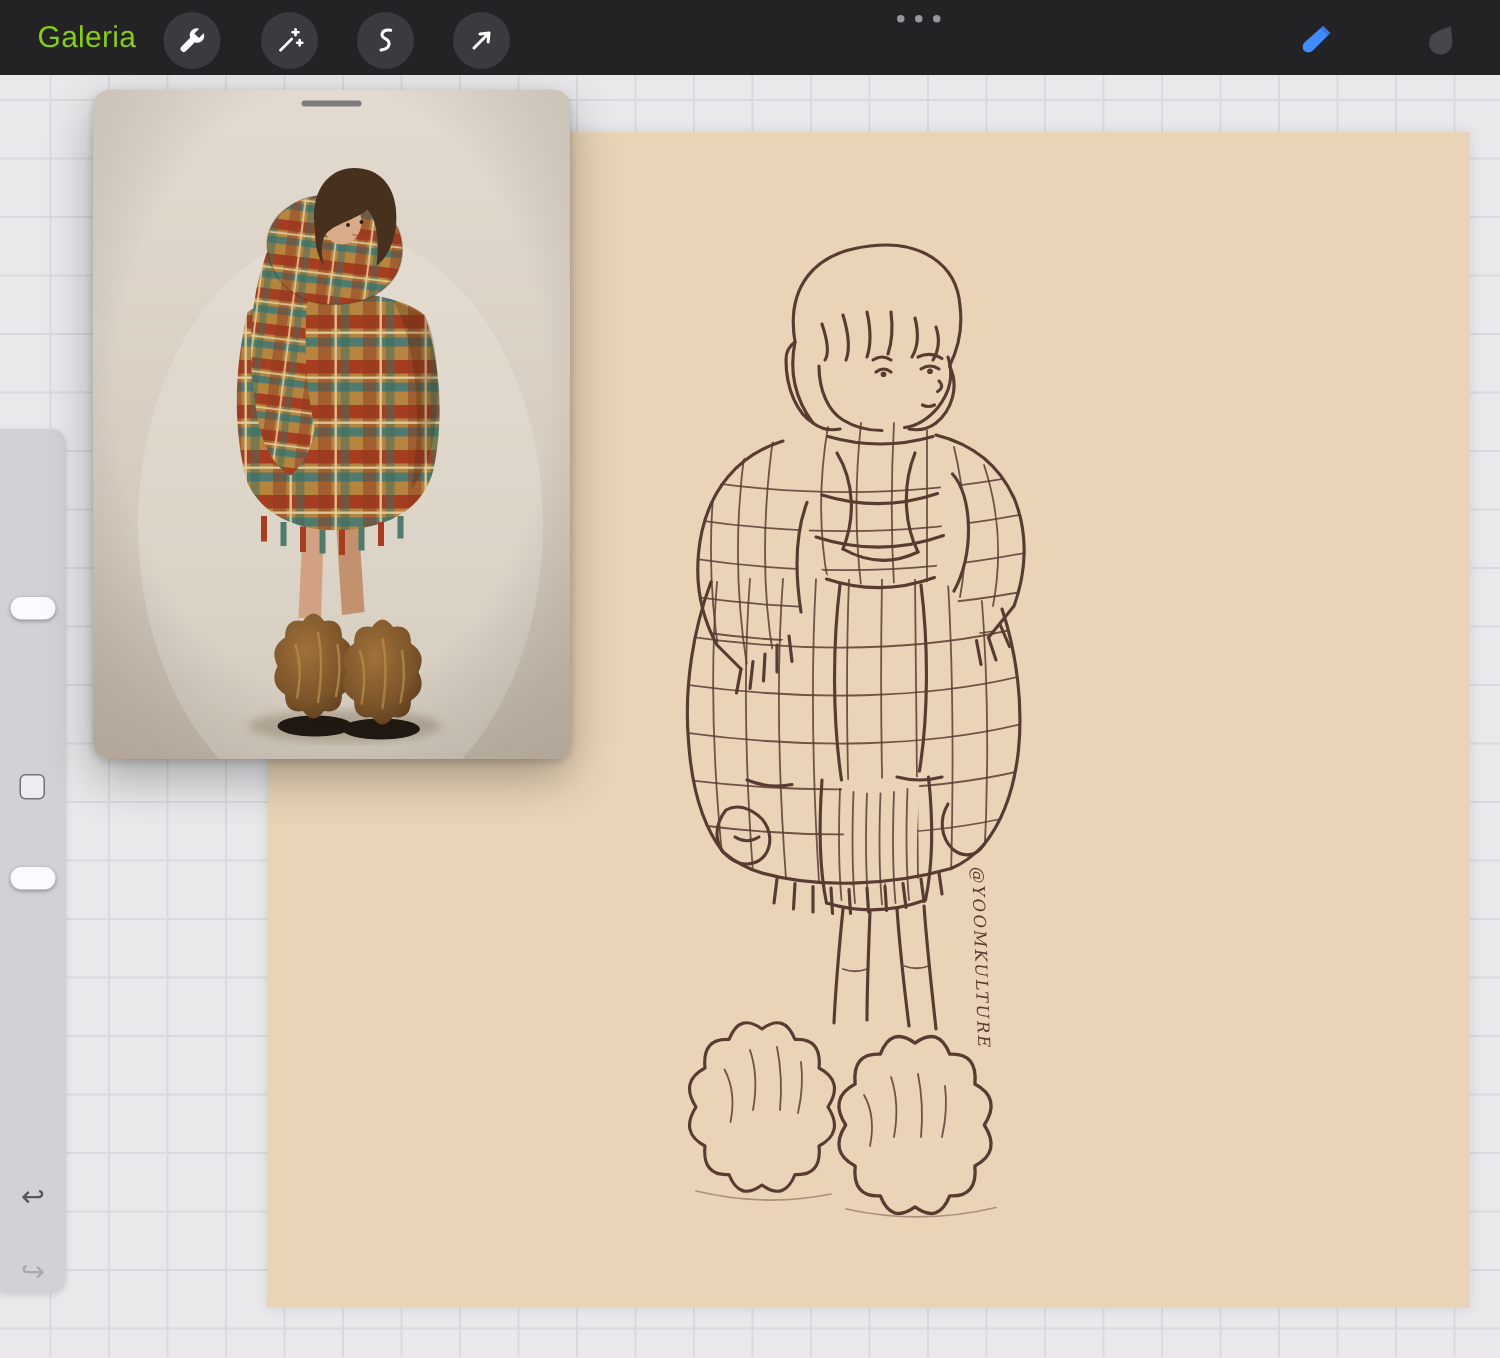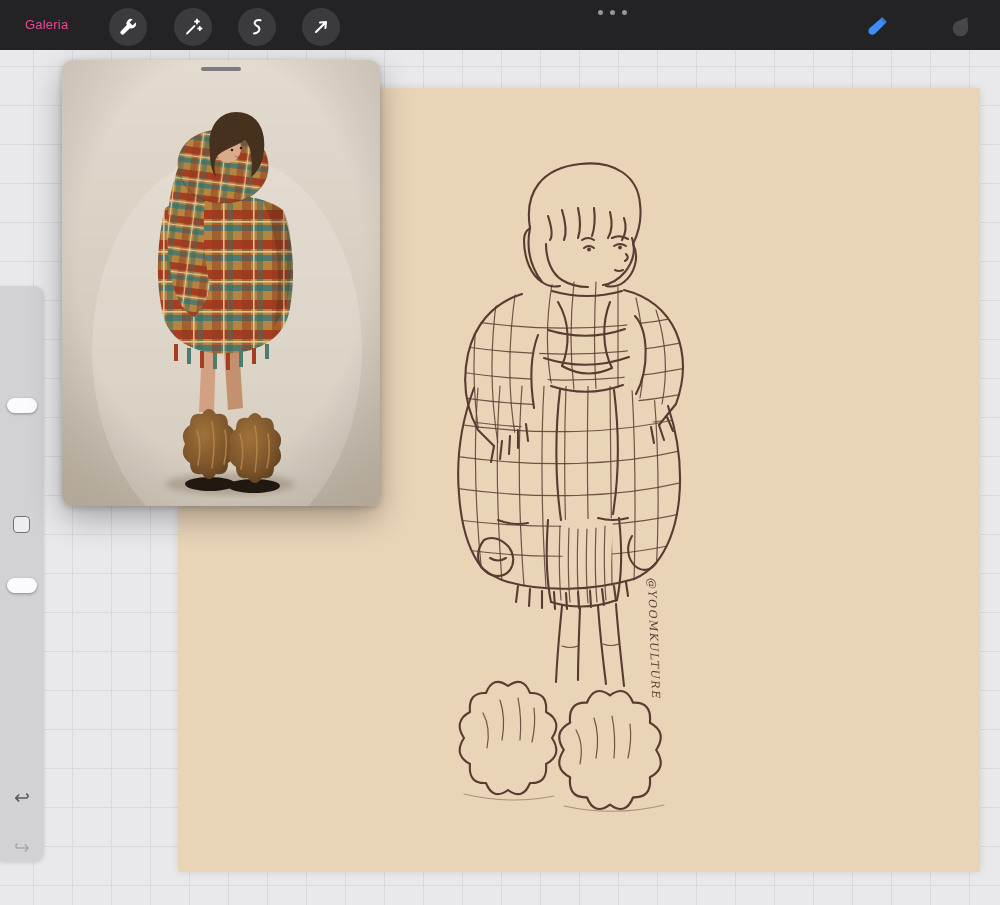--- a/index.html
+++ b/index.html
@@ -6,21 +6,21 @@
   html,body{width:1000px;height:905px;overflow:hidden;font-family:"Liberation Sans",sans-serif}
   #screen{position:relative;width:1000px;height:905px;background:var(--workspace_bg,#e9e9ec)}
 
   .workspace{position:absolute;inset:0;
     background-image:linear-gradient(var(--grid_line,#d9d9de) 1px,transparent 1px),
                      linear-gradient(90deg,var(--grid_line,#d9d9de) 1px,transparent 1px);
     background-size:39px 39px;background-position:-6px -12px;}
 
   
   .toolbar{position:absolute;top:0;left:0;width:1000px;height:50px;background:var(--toolbar_bg,#232326);z-index:30}
-  .gallery{position:absolute;left:25px;top:0;height:50px;line-height:50px;color:#ec4899;font-size:13px;letter-spacing:.2px;cursor:default}
+  .gallery{position:absolute;left:25px;top:0;height:50px;line-height:50px;color:#84cc16;font-size:20px;letter-spacing:.2px;cursor:default}
   .tb{position:absolute;top:8px;width:38px;height:38px;border-radius:50%;background:var(--toolbar_icon_bg,#3a3a3e);display:flex;align-items:center;justify-content:center}
   .tb svg{display:block}
   .tb-plain{position:absolute;display:flex;align-items:center;justify-content:center;background:none}
   .dots{position:absolute;left:598px;top:10px;display:flex;gap:7px;z-index:31}
   .dots i{width:5px;height:5px;border-radius:50%;background:#96969c}
 
   
   .canvas{position:absolute;left:178px;top:88px;width:802px;height:784px;background:var(--canvas_bg,#e9d4b8);box-shadow:0 0 8px rgba(0,0,0,.10);z-index:1}
   .canvas svg{position:absolute;inset:0}
   .sk path,.sk line{stroke:var(--sketch_line,#5a3b32);fill:none;stroke-width:2.1;stroke-linecap:round;stroke-linejoin:round}

